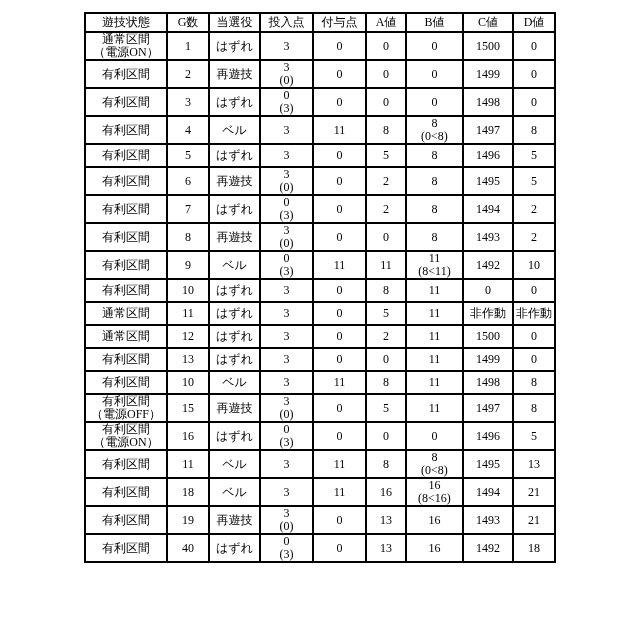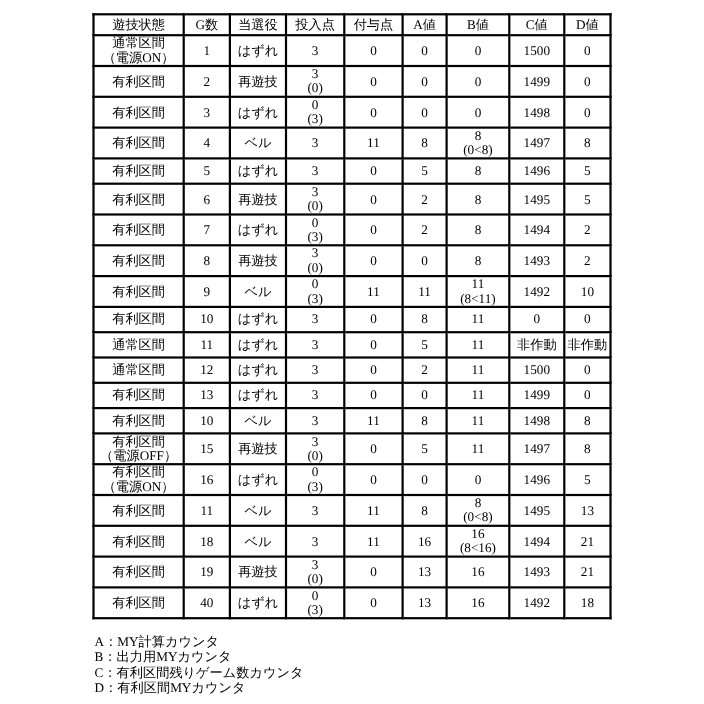--- a/index.html
+++ b/index.html
@@ -325,20 +325,14 @@
 (3)</td>
       <td>0</td>
       <td>13</td>
       <td>16</td>
       <td>1492</td>
       <td>18</td>
     </tr>
       </tbody>
   </table>
 
-  <div class="legend">
-    <div>A：MY計算カウンタ</div>
-    <div>B：出力用MYカウンタ</div>
-    <div>C：有利区間残りゲーム数カウンタ</div>
-    <div>D：有利区間MYカウンタ</div>
-  </div>
 
 </div>
 
 </body></html>

